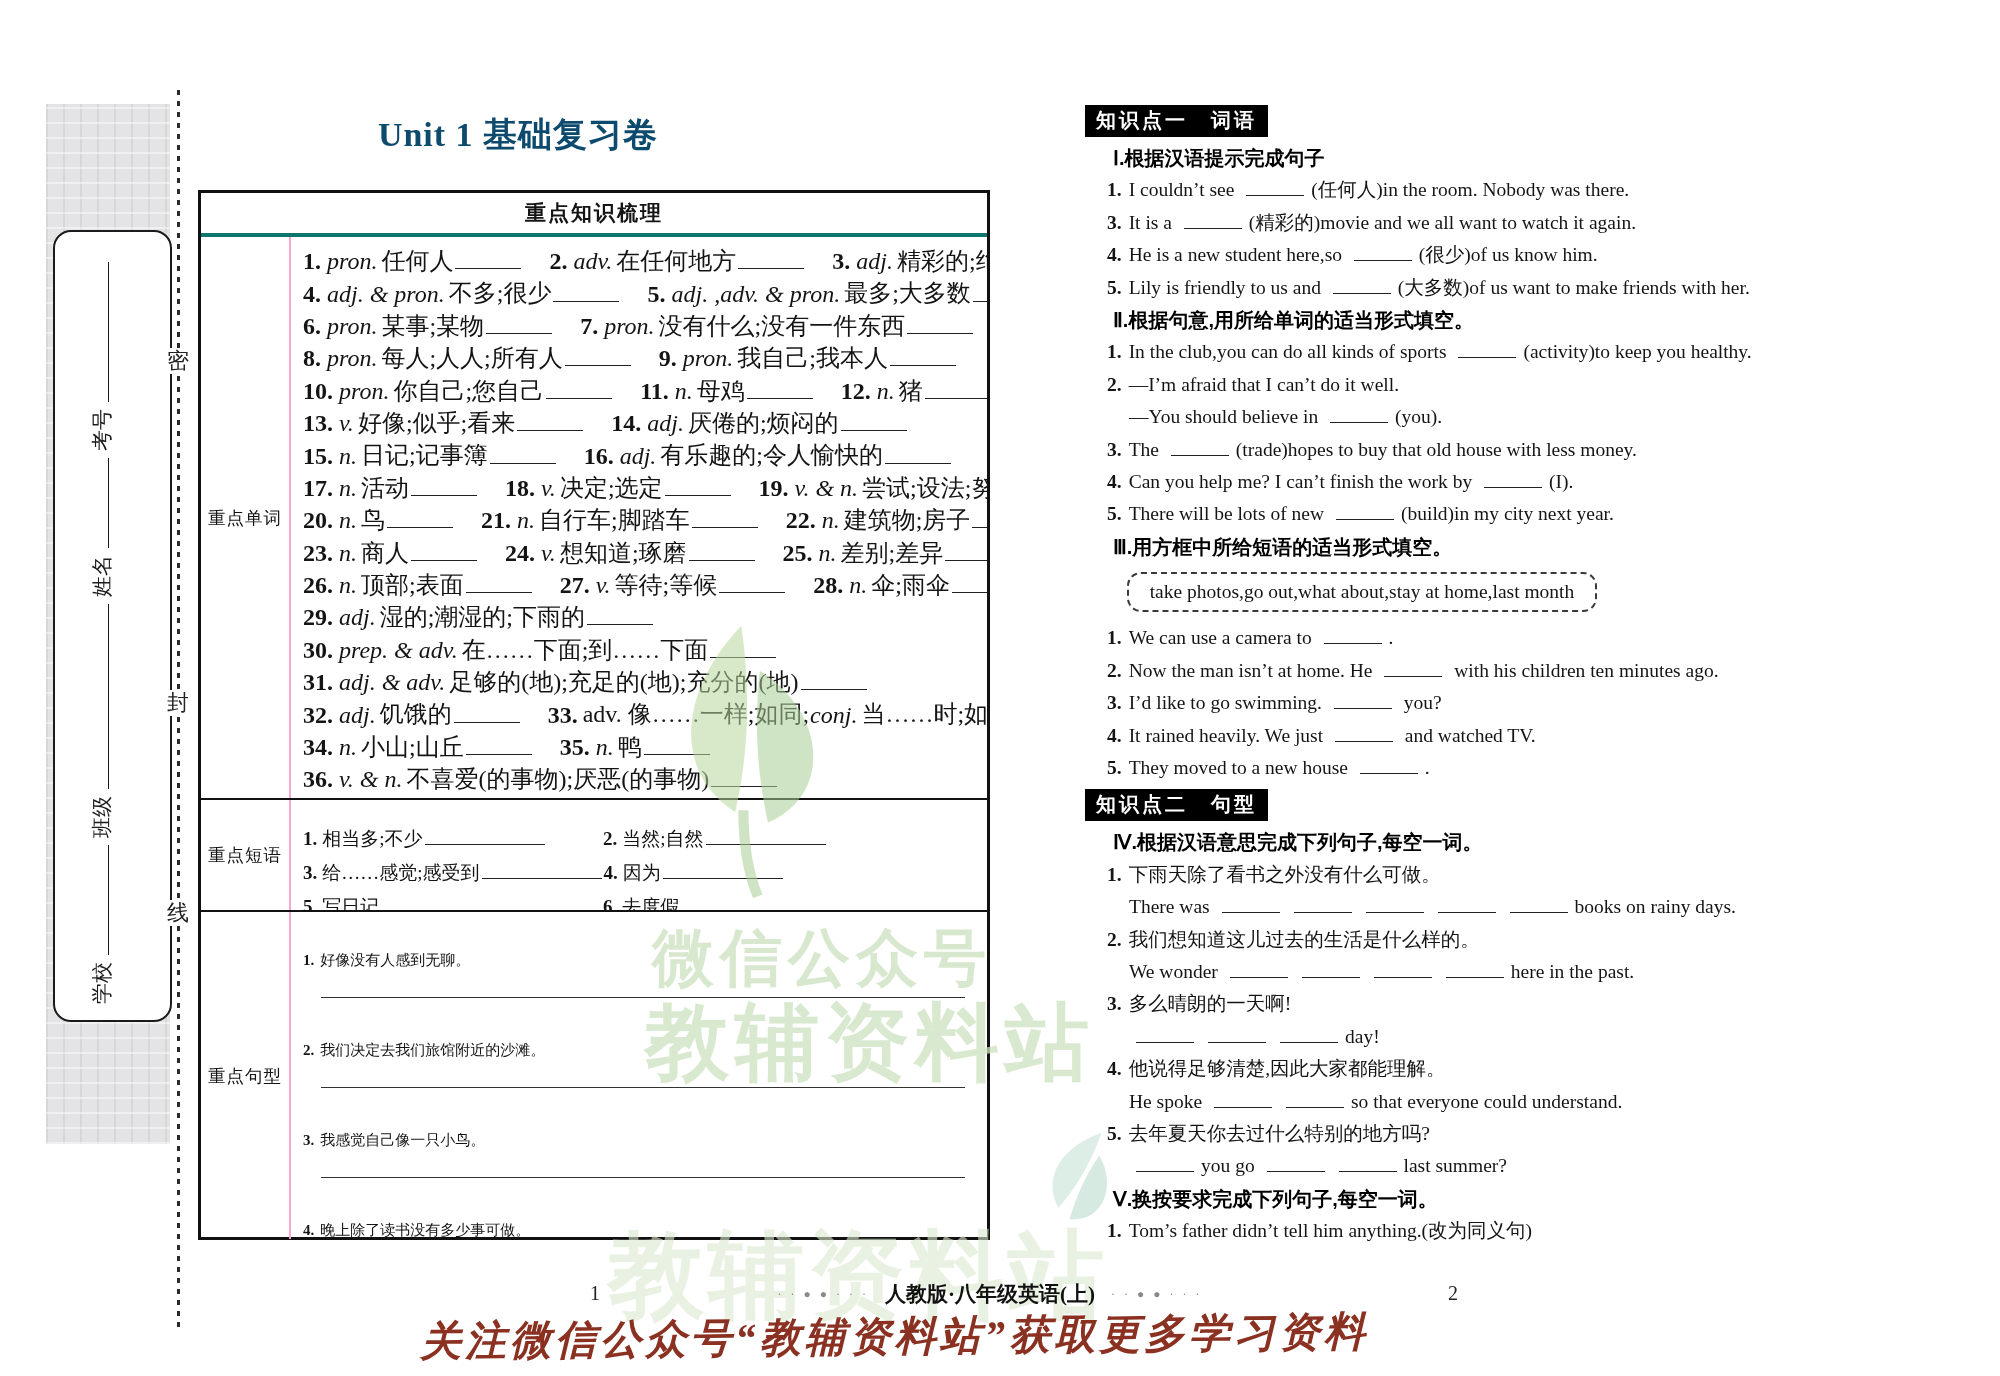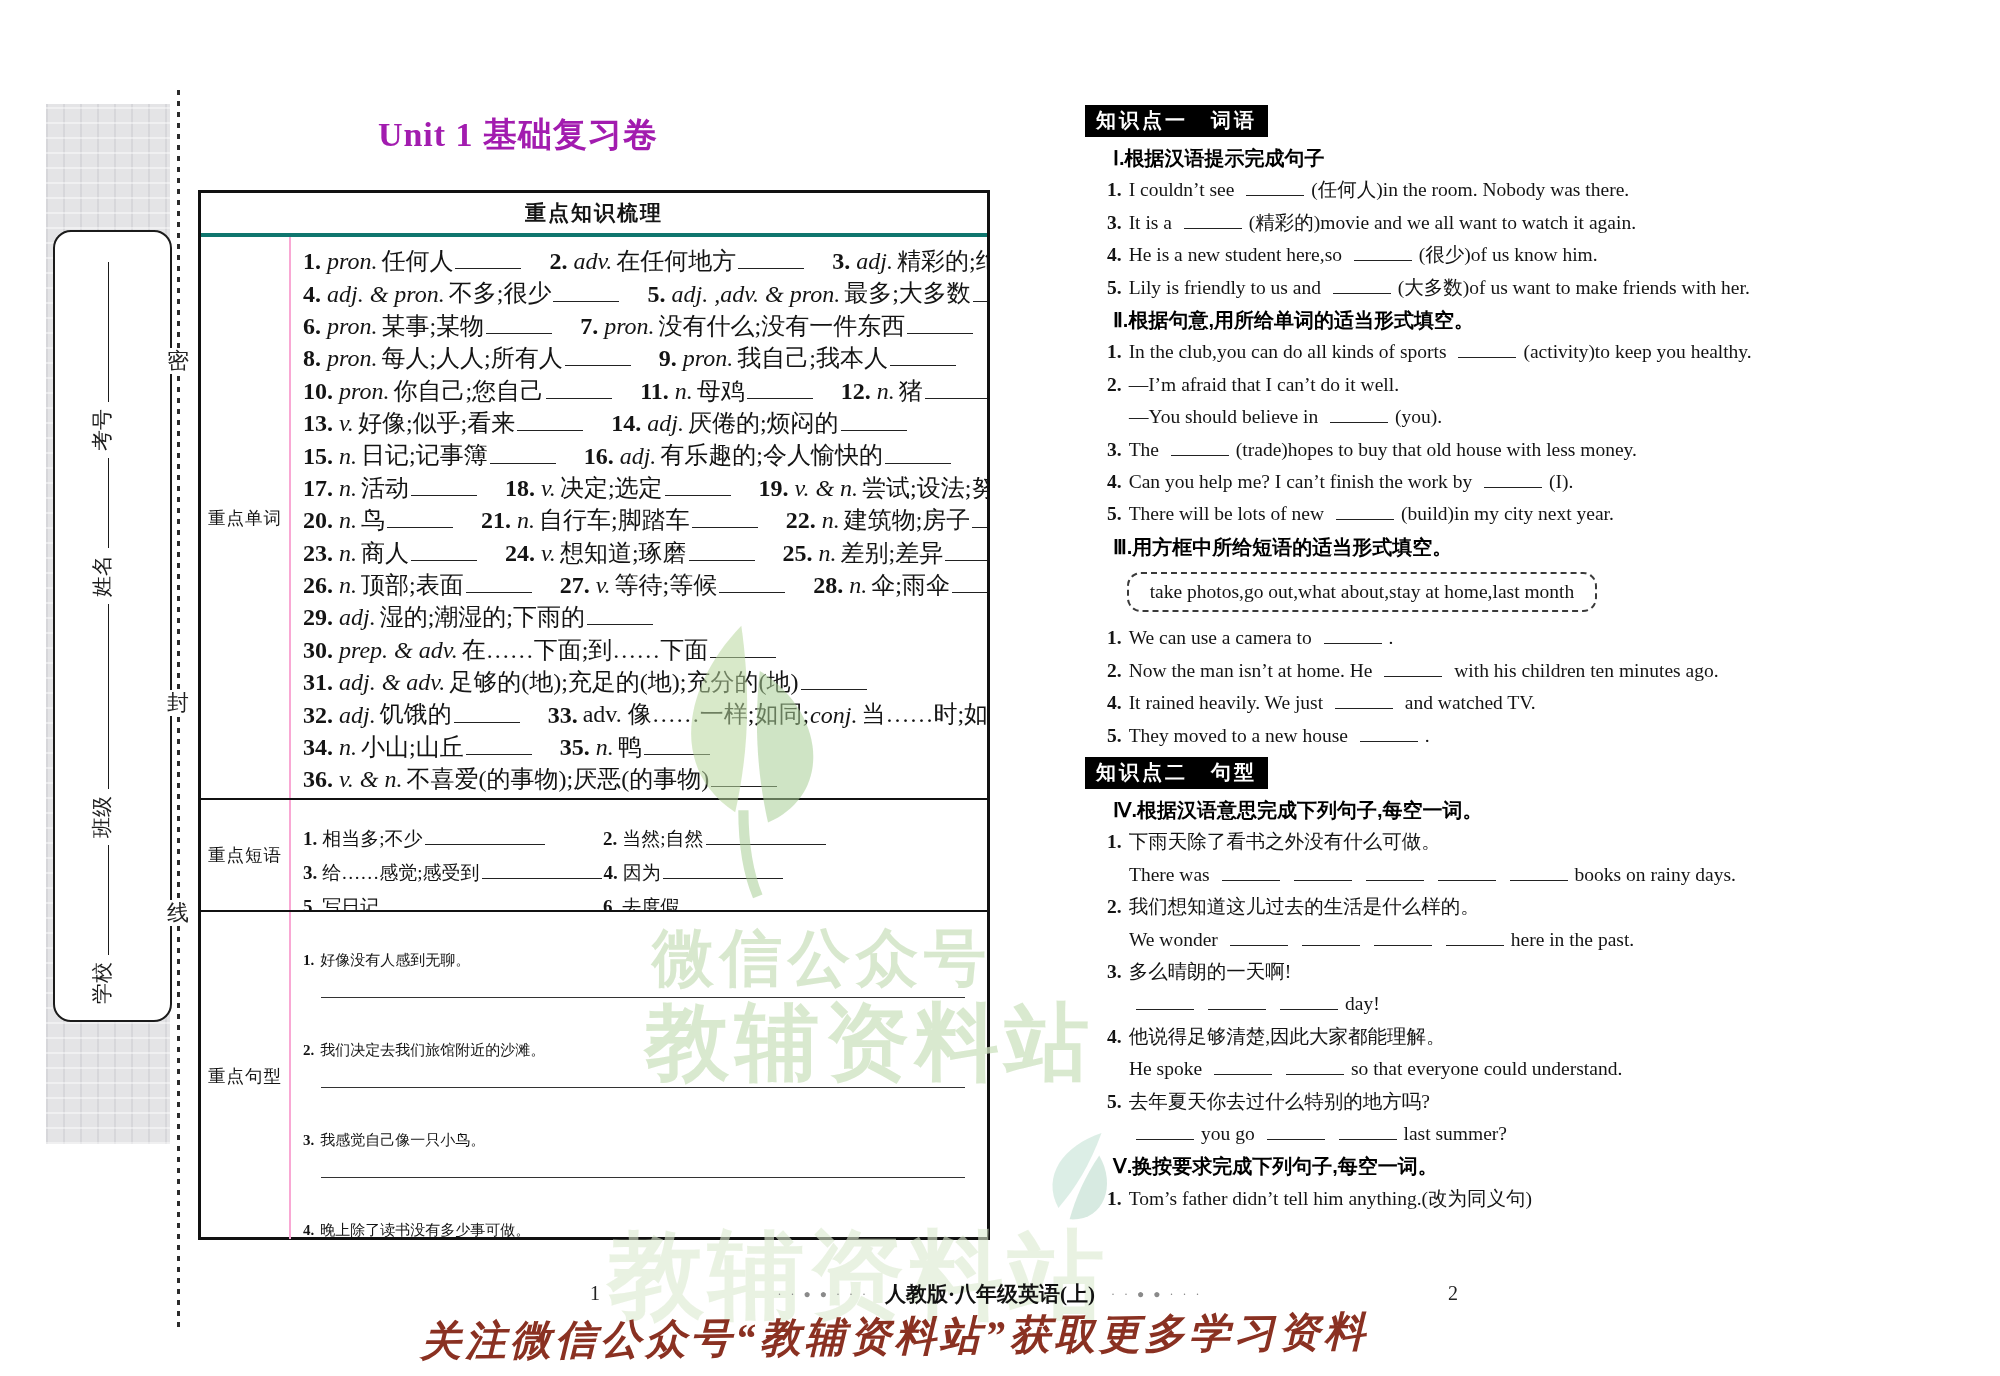--- a/index.html
+++ b/index.html
@@ -20,21 +20,21 @@
     background-image:repeating-linear-gradient(to bottom,#2b2b2b 0 5px,transparent 5px 11px);}
   .seal-char{position:absolute;left:164px;width:28px;text-align:center;background:#fff;
     font-size:22px;line-height:26px;color:#222;}
 
   
   .blank{display:inline-block;border-bottom:1.6px solid #222;height:1.05em;
     vertical-align:baseline;margin:0 7px;}
 
   
   .page-title{position:absolute;left:198px;top:112px;width:640px;text-align:center;
-    font-size:34px;font-weight:bold;letter-spacing:1px;color:#a21caf;}
+    font-size:34px;font-weight:bold;letter-spacing:1px;color:#0c4a6e;}
   .exam-table{position:absolute;left:198px;top:190px;width:792px;height:1050px;
     border:3px solid #111;box-sizing:border-box;background:transparent;}
   .t-header{height:40px;line-height:40px;text-align:center;font-weight:bold;font-size:21px;
     letter-spacing:2px;border-bottom:4px solid #0f766e;}
   .t-row{display:flex;border-bottom:2px solid #111;box-sizing:border-box;}
   .t-row:last-child{border-bottom:none;}
   .t-label{flex:0 0 88px;border-right:2px solid #f9a8d4;display:flex;align-items:center;
     justify-content:center;font-size:17.5px;letter-spacing:1px;}
   .t-content{flex:1;padding:6px 6px 0 12px;overflow:hidden;}
   .row-words{height:563px;}
@@ -239,20 +239,21 @@
       <div class="item r-line"><b>1.</b>In the club,you can do all kinds of sports <span class="blank" style="width: 58px;"></span>(activity)to keep you healthy.</div>
       <div class="item r-line"><b>2.</b>—I’m afraid that I can’t do it well.</div>
       <div class="sub r-line">—You should believe in <span class="blank" style="width: 58px;"></span>(you).</div>
       <div class="item r-line"><b>3.</b>The <span class="blank" style="width: 58px;"></span>(trade)hopes to buy that old house with less money.</div>
       <div class="item r-line"><b>4.</b>Can you help me? I can’t finish the work by <span class="blank" style="width: 58px;"></span>(I).</div>
       <div class="item r-line"><b>5.</b>There will be lots of new <span class="blank" style="width: 58px;"></span>(build)in my city next year.</div>
       <div class="heading r-line">Ⅲ.用方框中所给短语的适当形式填空。</div>
       <div class="rp-box">take photos,go out,what about,stay at home,last month</div>
       <div class="item r-line"><b>1.</b>We can use a camera to <span class="blank" style="width: 58px;"></span>.</div>
       <div class="item r-line"><b>2.</b>Now the man isn’t at home. He <span class="blank" style="width: 58px;"></span> with his children ten minutes ago.</div>
+      <div class="item r-line"><b>3.</b>I’d like to go swimming. <span class="blank" style="width: 58px;"></span> you?</div>
       <div class="item r-line"><b>4.</b>It rained heavily. We just <span class="blank" style="width: 58px;"></span> and watched TV.</div>
       <div class="item r-line"><b>5.</b>They moved to a new house <span class="blank" style="width: 58px;"></span>.</div>
       <div><span class="badge">知识点二　句型</span></div>
       <div class="heading r-line">Ⅳ.根据汉语意思完成下列句子,每空一词。</div>
       <div class="item r-line"><b>1.</b>下雨天除了看书之外没有什么可做。</div>
       <div class="sub r-line">There was <span class="blank" style="width: 58px;"></span><span class="blank" style="width: 58px;"></span><span class="blank" style="width: 58px;"></span><span class="blank" style="width: 58px;"></span><span class="blank" style="width: 58px;"></span>books on rainy days.</div>
       <div class="item r-line"><b>2.</b>我们想知道这儿过去的生活是什么样的。</div>
       <div class="sub r-line">We wonder <span class="blank" style="width: 58px;"></span><span class="blank" style="width: 58px;"></span><span class="blank" style="width: 58px;"></span><span class="blank" style="width: 58px;"></span>here in the past.</div>
       <div class="item r-line"><b>3.</b>多么晴朗的一天啊!</div>
       <div class="sub r-line"><span class="blank" style="width: 58px;"></span><span class="blank" style="width: 58px;"></span><span class="blank" style="width: 58px;"></span>day!</div>

